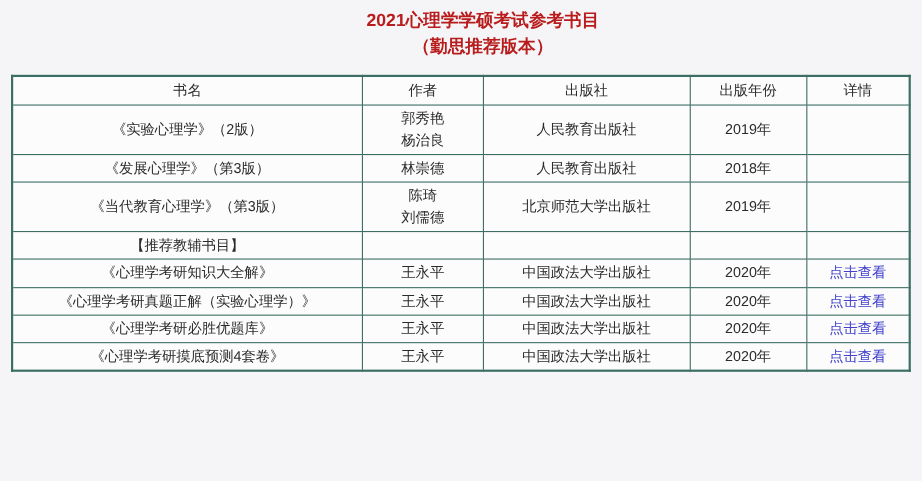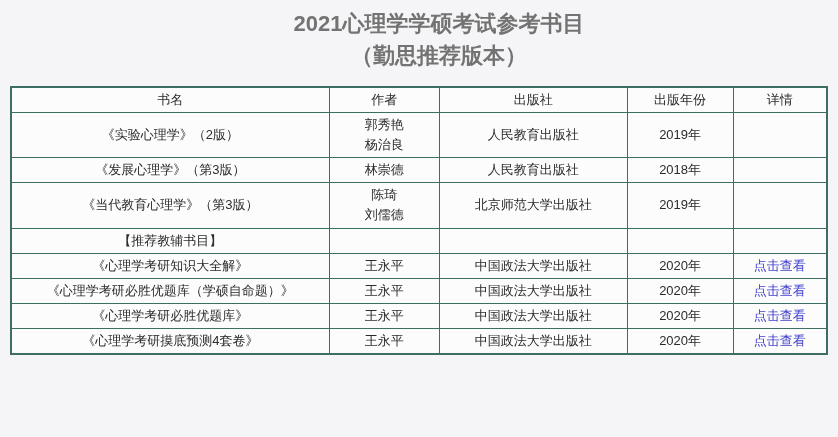--- a/index.html
+++ b/index.html
@@ -10,21 +10,21 @@
     --link:#4141cc;
   }
   *{box-sizing:border-box;margin:0;padding:0;}
   html,body{
     width:838px;height:437px;overflow:hidden;
     background:var(--bg);
     font-family:"Liberation Sans","DejaVu Sans",sans-serif;
     color:var(--text);
   }
   .title-block{ text-align:center; padding-top:8px; margin-bottom:14px; }
-  .title-line{ font-size:22px; font-weight:bold; line-height:1.45; color:#737373;padding-left:40px; }
+  .title-line{ font-size:16px; font-weight:bold; line-height:1.45; color:#b91c1c;padding-left:40px; }
   table.books{
     width:818px; margin:0 auto;
     border-collapse:collapse;
     background:var(--cell-bg);
     table-layout:fixed;
   }
   table.books th, table.books td{
     border:1px solid var(--border);
     text-align:center;
     vertical-align:middle;
@@ -109,21 +109,21 @@
       <tr>
         <td>《心理学考研知识大全解》</td>
         <td>
           <span class="cell-line">王永平</span>
         </td>
         <td>中国政法大学出版社</td>
         <td>2020年</td>
         <td><a class="detail-link"><span class="cell-line">点击查看</span></a></td>
       </tr>
       <tr>
-        <td>《心理学考研必胜优题库（学硕自命题）》</td>
+        <td>《心理学考研真题正解（实验心理学）》</td>
         <td>
           <span class="cell-line">王永平</span>
         </td>
         <td>中国政法大学出版社</td>
         <td>2020年</td>
         <td><a class="detail-link"><span class="cell-line">点击查看</span></a></td>
       </tr>
       <tr>
         <td>《心理学考研必胜优题库》</td>
         <td>

